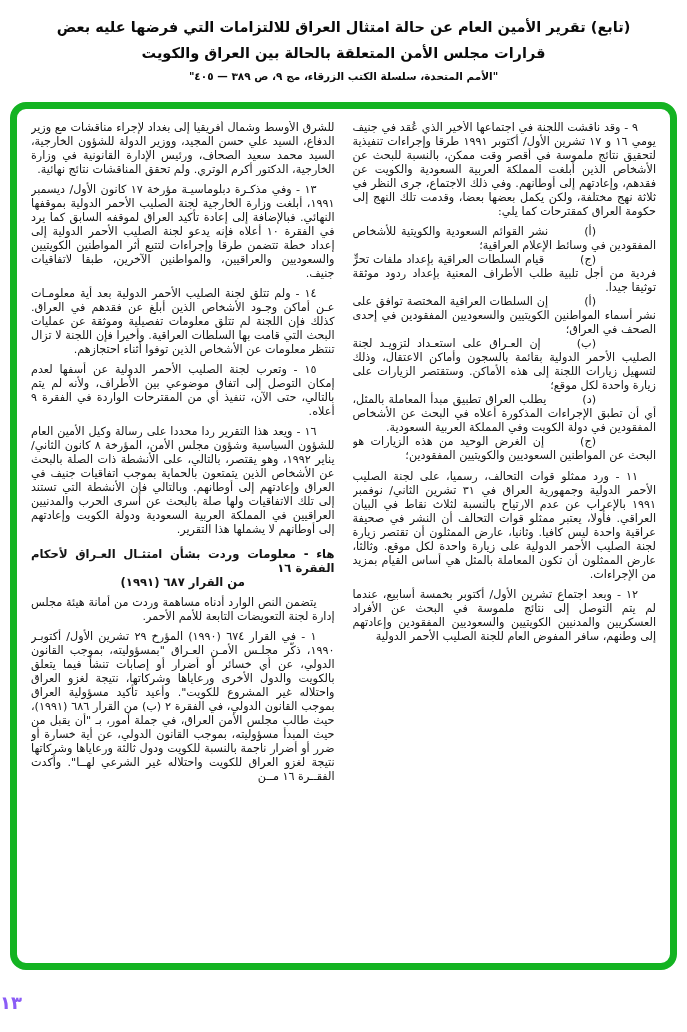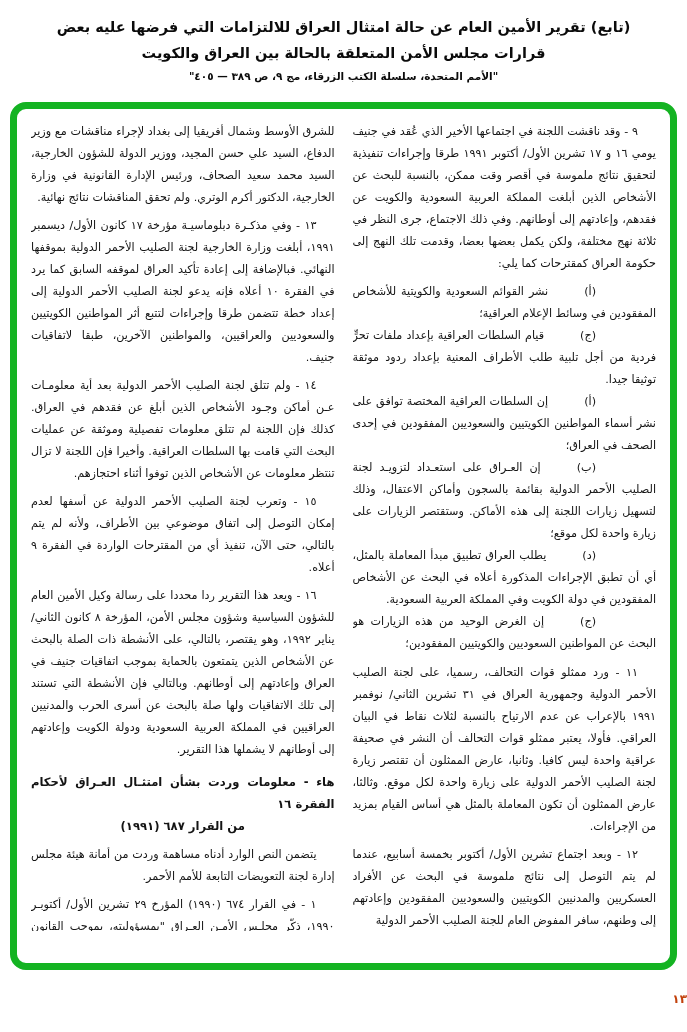--- a/index.html
+++ b/index.html
@@ -48,21 +48,21 @@
     gap:18px;
     padding:12px 14px 10px 14px;
     height:832px;
     box-sizing:border-box;
     overflow:hidden;
   }
   .col{
     flex:1 1 0;
     min-width:0;
     font-size:11.2px;
-    line-height:22px;
+    line-height:14px;
     text-align:justify;
     overflow:hidden;
   }
   .col p{margin:0 0 6px 0;}
   .para{text-indent:18px;}
   .cont{text-indent:0;}
   .sub{text-indent:30px;margin-bottom:0 !important;}
   .sub + .para{margin-top:7px;}
   .lt{display:inline-block;min-width:26px;margin-left:36px;}
   .sect{
@@ -70,24 +70,24 @@
     font-size:11.6px;
     margin:10px 0 7px 0;
   }
   .sect .sect-l1{display:block;}
   .sect .sect-l2{display:block;text-align:center;}
   
   .page-number{
     position:absolute;
     left:0;right:0;
     top:992px;
-    text-align:right;
-    font-size:12px;
+    text-align:left;
+    font-size:18px;
     font-weight:bold;
-    color:#c2410c;
+    color:#8b5cf6;
   }
 </style>
 </head>
 <body>
 
 <div class="page">
 
   <header class="header">
     <div class="t1">(تابع) تقرير الأمين العام عن حالة امتثال العراق للالتزامات التي فرضها عليه بعض</div>
     <div class="t2">قرارات مجلس الأمن المتعلقة بالحالة بين العراق والكويت</div>

